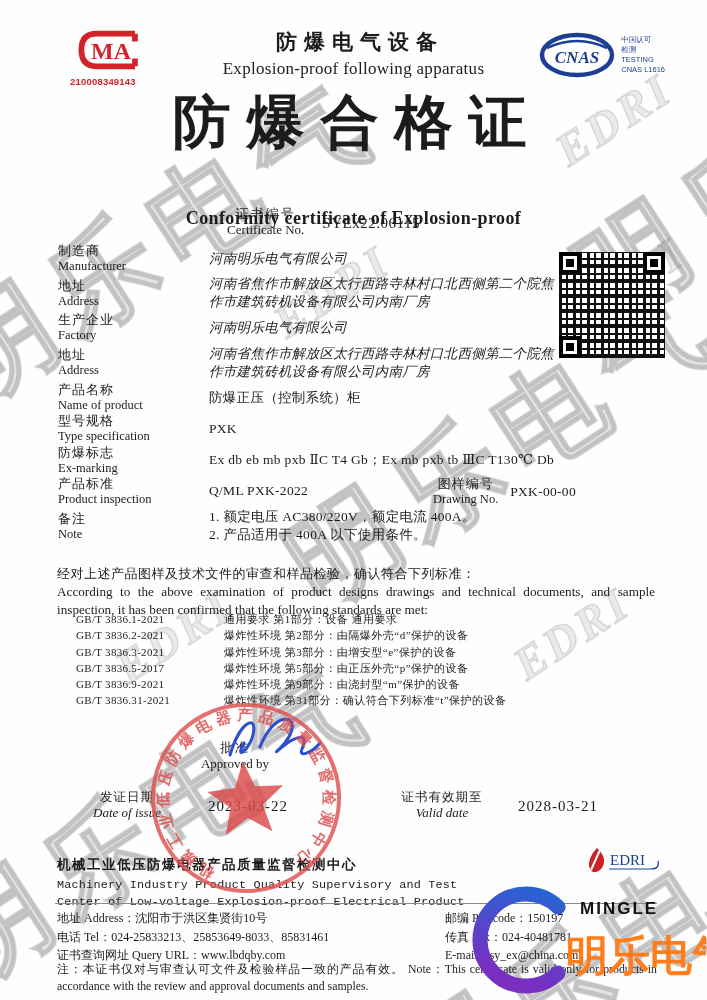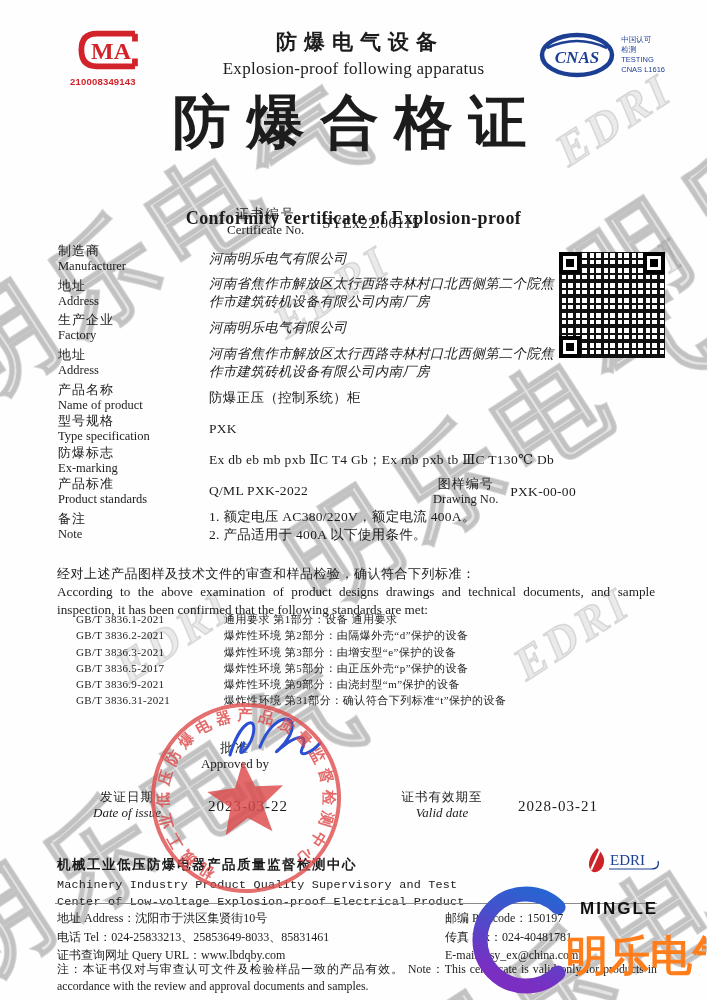--- a/index.html
+++ b/index.html
@@ -193,21 +193,21 @@
       <div class="frow">
         <div class="f-label">
             <div class="f-zh">防爆标志</div>
             <div class="f-en">Ex-marking</div>
           </div>
         <div class="f-value">Ex db eb mb pxb ⅡC T4 Gb；Ex mb pxb tb ⅢC T130℃ Db</div>
       </div>
       <div class="frow stdrow">
         <div class="f-label">
             <div class="f-zh">产品标准</div>
-            <div class="f-en">Product standards</div>
+            <div class="f-en">Product inspection</div>
           </div>
         <div class="f-value">Q/ML PXK-2022</div>
         <div class="extra-label">
           <div class="f-zh">图样编号</div>
           <div class="f-en">Drawing No.</div>
         </div>
         <div class="extra-value">PXK-00-00</div>
       </div>
       <div class="frow">
         <div class="f-label">

